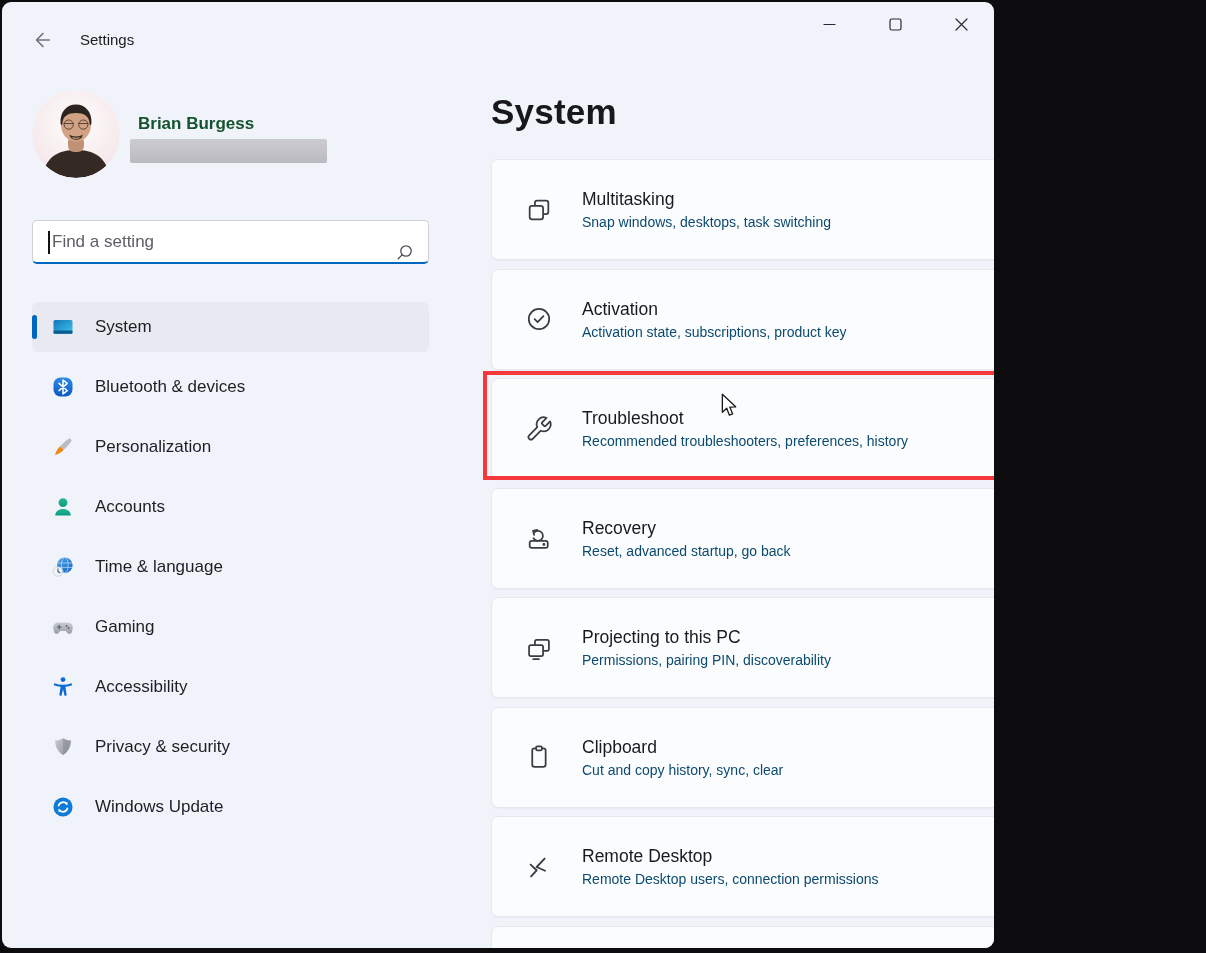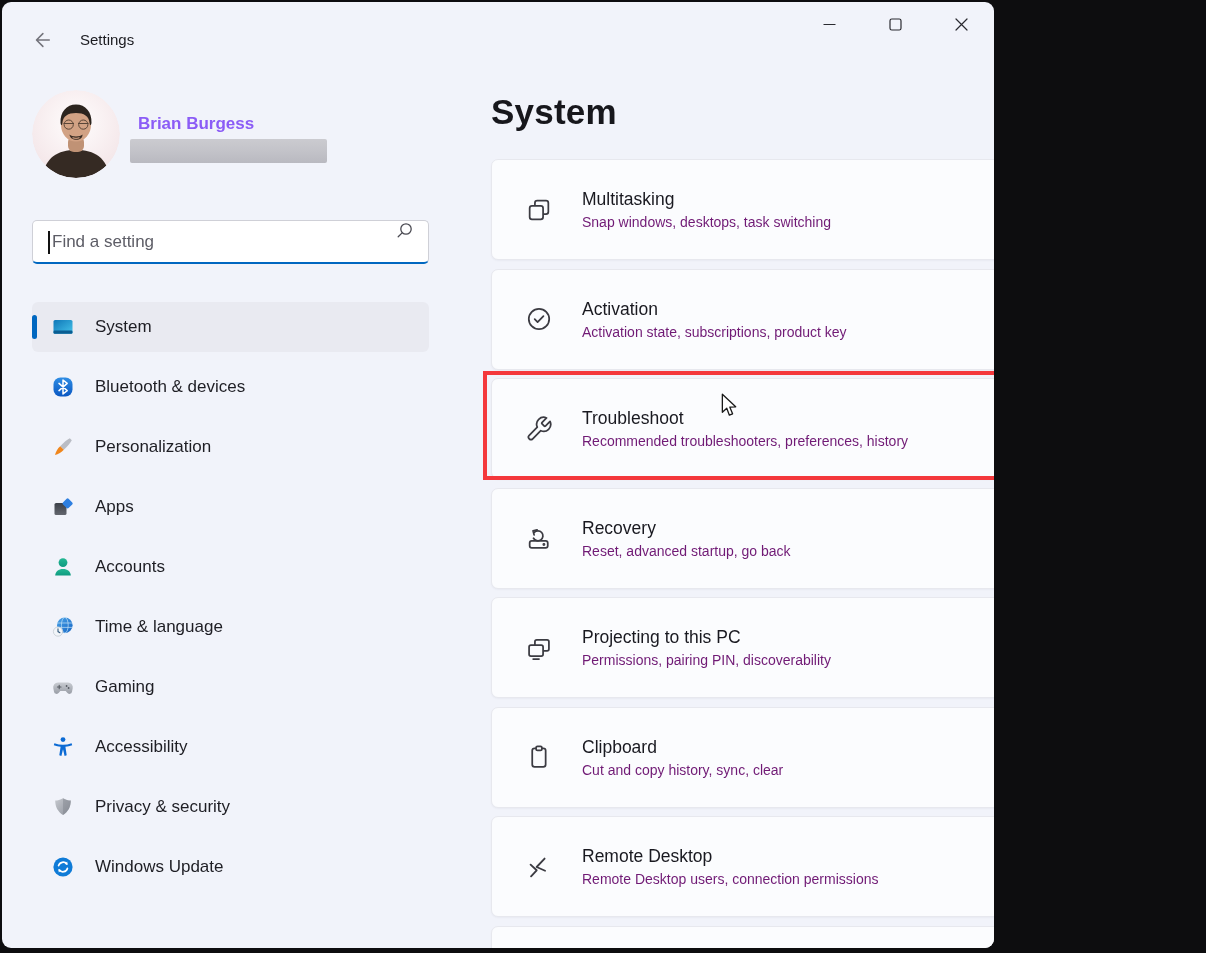--- a/index.html
+++ b/index.html
@@ -8,27 +8,27 @@
   .win { position:absolute; left:2px; top:2px; width:992px; height:946px; background:#f1f3fa; border-radius:9px; overflow:hidden; }
 
   
   .backbtn { position:absolute; left:26px; top:24px; width:28px; height:28px; display:flex; align-items:center; justify-content:center; border-radius:4px; }
   .apptitle { position:absolute; left:78px; top:29px; font-size:15px; color:#1b1b20; }
   .wincontrols { position:absolute; right:0; top:0; height:44px; display:flex; }
   .wc { width:66px; height:44px; display:flex; align-items:center; justify-content:center; }
 
   
   .avatar { position:absolute; left:30px; top:88px; width:88px; height:88px; border-radius:50%; overflow:hidden; }
-  .uname { position:absolute; left:136px; top:112px; font-size:17px; font-weight:700; color:#8b5cf6; }
+  .uname { position:absolute; left:136px; top:112px; font-size:17px; font-weight:700; color:#14532d; }
   .redacted { position:absolute; left:128px; top:137px; width:197px; height:24px; border-radius:2px;
               background:linear-gradient(180deg,#cbcbd0 0%,#c2c2c8 55%,#b9b9c0 100%); }
 
   
   .search { position:absolute; left:30px; top:218px; width:397px; height:44px; background:#ffffff;
-            border:1px solid #cfd0d7; border-bottom:2px solid #0067c0; border-radius:5px; display:flex; align-items:flex-start; }
+            border:1px solid #cfd0d7; border-bottom:2px solid #0067c0; border-radius:5px; display:flex; align-items:flex-end; }
   .search input { border:none; outline:none; background:transparent; font-family:inherit; font-size:17px; color:#1b1b20;
                   padding-left:19px; flex:1; height:100%; }
   .search input::placeholder { color:#5d5d66; opacity:1; }
   .caret { position:absolute; left:15px; top:10px; width:1.5px; height:23px; background:#111; }
   .mag { margin-right:14px; display:flex; }
 
   
   .nav { position:absolute; left:30px; top:300px; width:397px; }
   .navitem { position:relative; height:50px; margin-bottom:10px; border-radius:6px; display:flex; align-items:center; cursor:default; }
   .navitem.sel { background:#e9eaf1; }
@@ -38,21 +38,21 @@
   .navlabel { margin-left:20px; font-size:17px; color:#1e1e24; }
 
   
   .pagetitle { position:absolute; left:489px; top:90px; font-size:35px; font-weight:600; color:#17171c; letter-spacing:.2px; }
   .cards { position:absolute; left:489px; top:157px; width:677px; }
   .card { height:101px; margin-bottom:8.5px; background:#fbfcfe; border:1px solid #e7e8ee; border-radius:7px;
           box-shadow:0 1px 2px rgba(20,20,40,.04); display:flex; align-items:center; }
   .ricon { width:28px; height:28px; margin-left:33px; flex:0 0 auto; }
   .rtext { margin-left:29px; display:flex; flex-direction:column; gap:4px; }
   .rtitle { font-size:17.5px; color:#191920; }
-  .rsub { font-size:14px; color:#701a75; }
+  .rsub { font-size:14px; color:#0c4a6e; }
   .rchev { margin-left:auto; margin-right:36px; display:flex; }
 
   
   .redbox { position:absolute; left:481px; top:369px; width:690px; height:109px; border:4px solid #f4383c; pointer-events:none; }
   .cursor { position:absolute; left:719px; top:391px; pointer-events:none; }
   .scrollthumb { position:absolute; left:1194px; top:585px; width:3.5px; height:270px; border-radius:2px; background:#85858c; }
 
   svg { display:block; }
 </style>
 </head>
@@ -172,36 +172,20 @@
 
       <span class="navicon">
         <svg width="24" height="24" viewBox="0 0 24 24">
             <path d="M9.2 11.2 C12.4 7.6 16.4 4.4 18.8 3.2 L20.8 5.2 C19.6 7.6 16.4 11.6 12.8 14.8 Z" fill="#b9bcc4"></path>
             <path d="M4 20 c0.8-3.4 2.6-6.6 5.2-8.8 l3.6 3.6 C10.6 17.4 7.4 19.2 4 20 z" fill="#f0861c"></path>
           </svg>
       </span>
       <span class="navlabel">Personalization</span>
     </div>
 
-    <div class="navitem">
-
-      <span class="navicon">
-        <svg width="24" height="24" viewBox="0 0 24 24">
-            <defs>
-              <linearGradient id="gapp" x1="0" y1="0" x2="0" y2="1">
-                <stop offset="0" stop-color="#3c4048"></stop>
-                <stop offset="1" stop-color="#63666e"></stop>
-              </linearGradient>
-            </defs>
-            <rect x="3.5" y="8" width="12" height="12" rx="1.6" fill="url(#gapp)"></rect>
-            <rect x="12.6" y="4.4" width="8" height="8" rx="1.4" fill="#2e7fe0" transform="rotate(45 16.6 8.4)"></rect>
-          </svg>
-      </span>
-      <span class="navlabel">Apps</span>
-    </div>
 
     <div class="navitem">
 
       <span class="navicon">
         <svg width="24" height="24" viewBox="0 0 24 24">
             <defs>
               <linearGradient id="gacc" x1="0" y1="0" x2="0" y2="1">
                 <stop offset="0" stop-color="#23b893"></stop>
                 <stop offset="1" stop-color="#0f9a80"></stop>
               </linearGradient>

